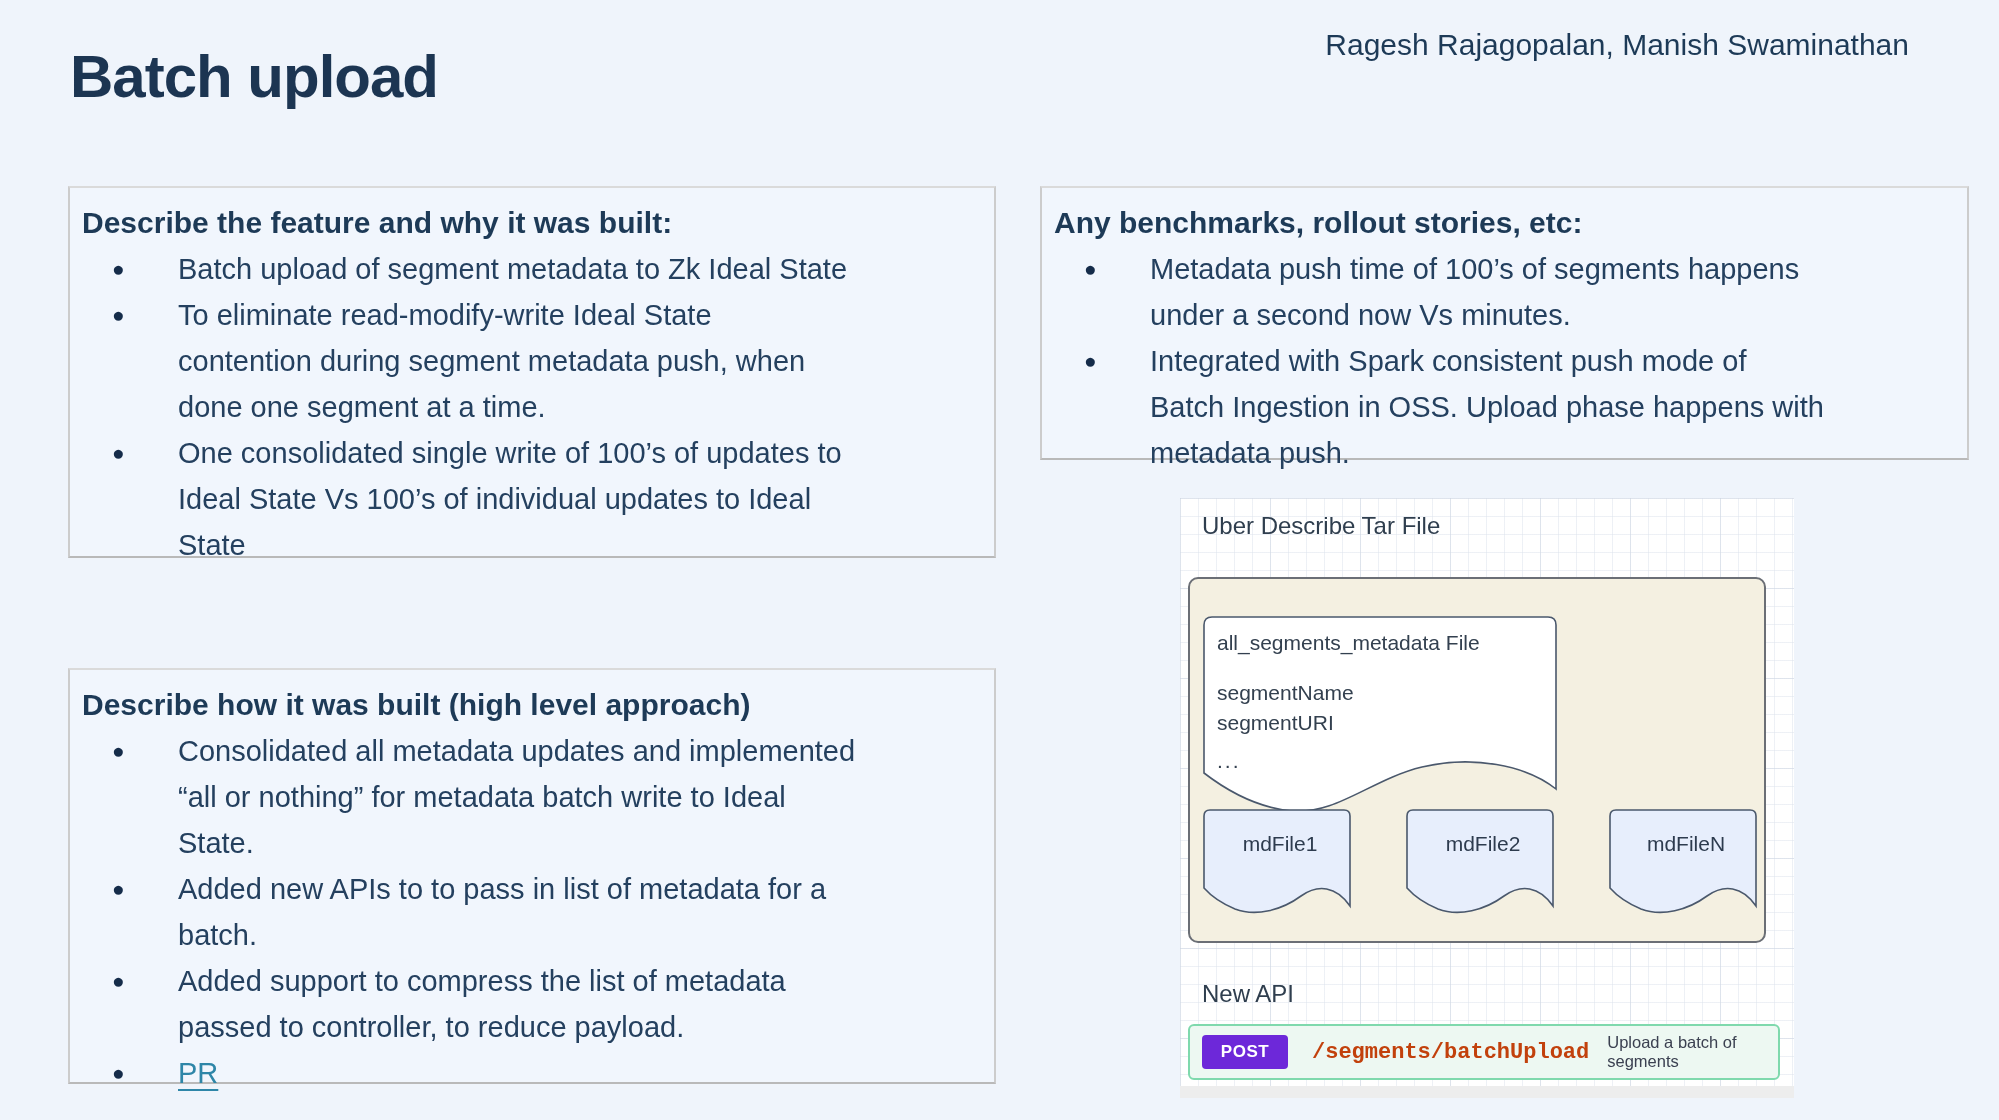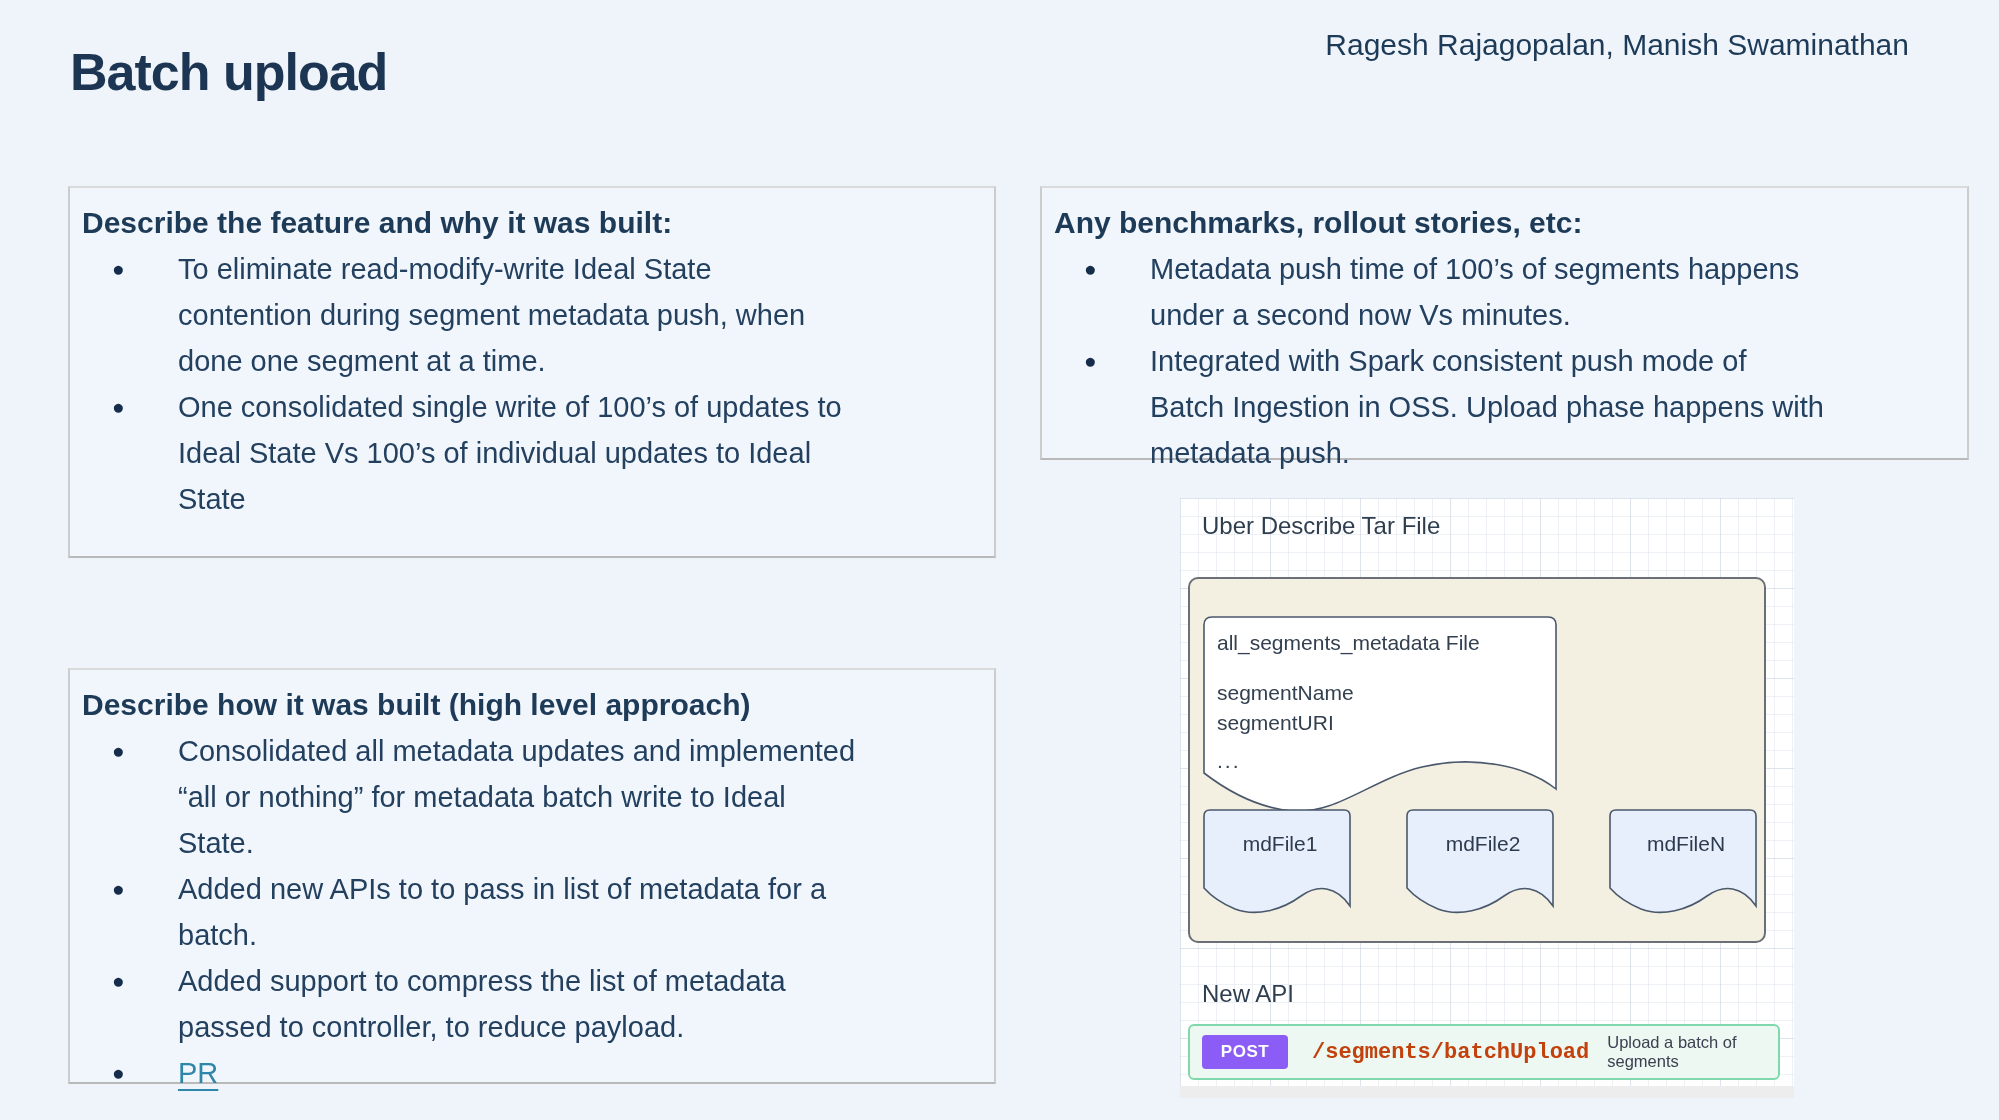--- a/index.html
+++ b/index.html
@@ -7,21 +7,21 @@
     width: 1999px; height: 1120px;
     background: #eff4fb;
     font-family: "Liberation Sans", sans-serif;
     color: #24405f;
     overflow: hidden;
   }
   .slide { position: relative; width: 1999px; height: 1120px; }
 
   .page-title {
     position: absolute; left: 70px; top: 42px;
-    font-size: 52px; font-weight: 700; letter-spacing: -1px;
+    font-size: 60px; font-weight: 700; letter-spacing: -1px;
     color: #1c3552; margin: 0;
   }
   .authors {
     position: absolute; top: 28px; right: 90px;
     font-size: 30px; color: #1d3a57;
   }
 
   .panel {
     position: absolute;
     background: #f1f6fd;
@@ -108,21 +108,21 @@
     width: 592px; height: 56px;
     background: #edf8f2;
     border: 2px solid #7fd9ad;
     border-radius: 6px;
     box-sizing: border-box;
     display: flex; align-items: center;
   }
   .post-badge {
     margin-left: 12px;
     min-width: 86px; height: 34px;
-    background: #8b5cf6; color: #ffffff;
+    background: #6d28d9; color: #ffffff;
     border-radius: 4px;
     display: inline-flex; align-items: center; justify-content: center;
     font-size: 17px; font-weight: 700; letter-spacing: 0.5px;
   }
   .api-path {
     margin-left: 24px;
     font-family: "Liberation Mono", monospace;
     font-weight: 700; font-size: 22px; color: #c2410c;
   }
   .api-desc { margin-left: 18px; font-size: 16.5px; color: #3b4151; }
@@ -135,20 +135,21 @@
 <body>
 
 <div class="slide">
 
   <h1 class="page-title">Batch upload</h1>
   <div class="authors">Ragesh Rajagopalan, Manish Swaminathan</div>
 
   <div class="panel panel-feature">
     <div class="panel-heading">Describe the feature and why it was built:</div>
     <ul class="bullet-list">
+      <li>Batch upload of segment metadata to Zk Ideal State</li>
       <li>To eliminate read-modify-write Ideal State
 contention during segment metadata push, when
 done one segment at a time.</li>
       <li>One consolidated single write of 100’s of updates to
 Ideal State Vs 100’s of individual updates to Ideal
 State</li>
     </ul>
   </div>
 
   <div class="panel panel-how">

